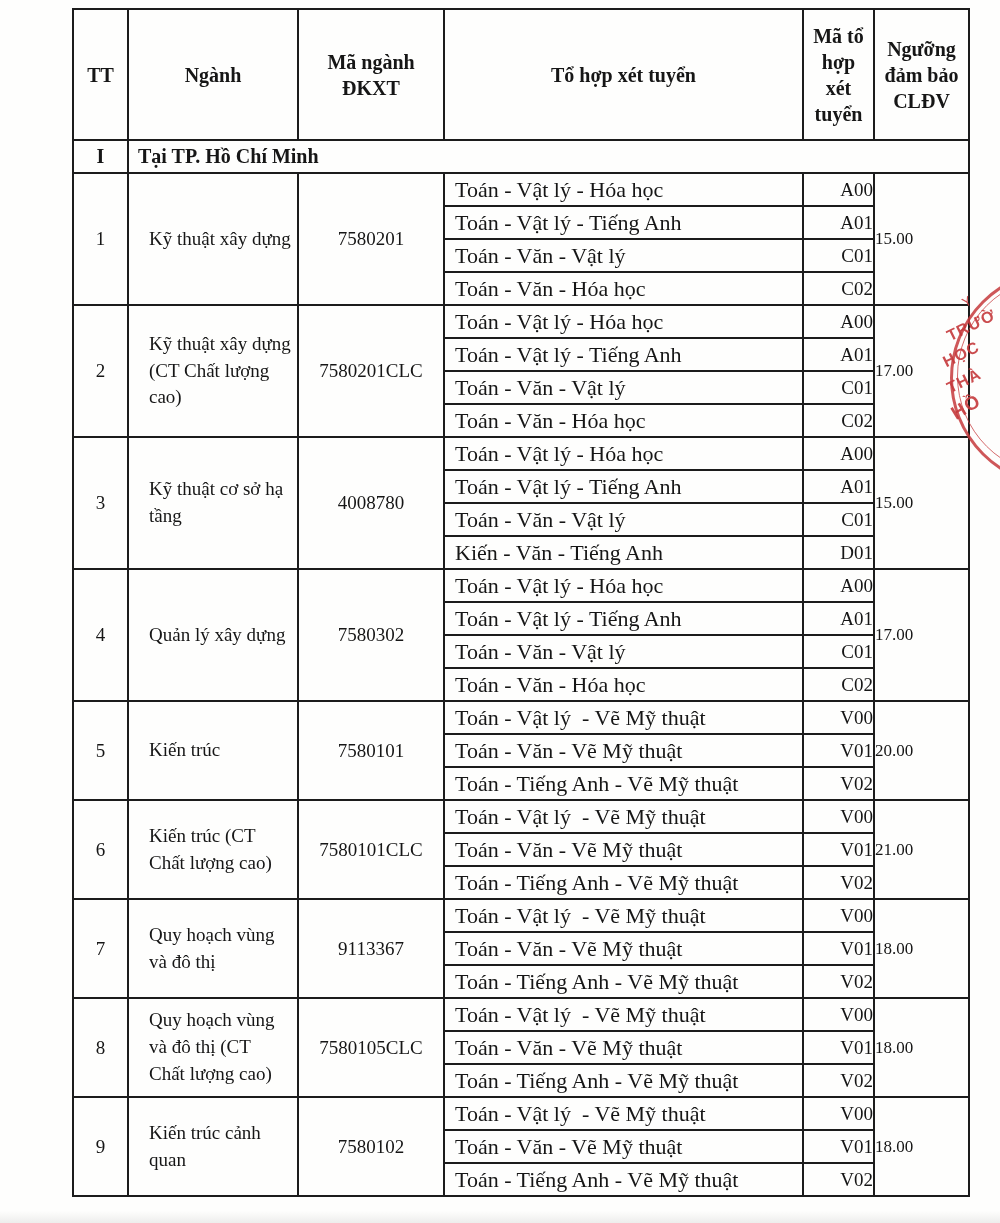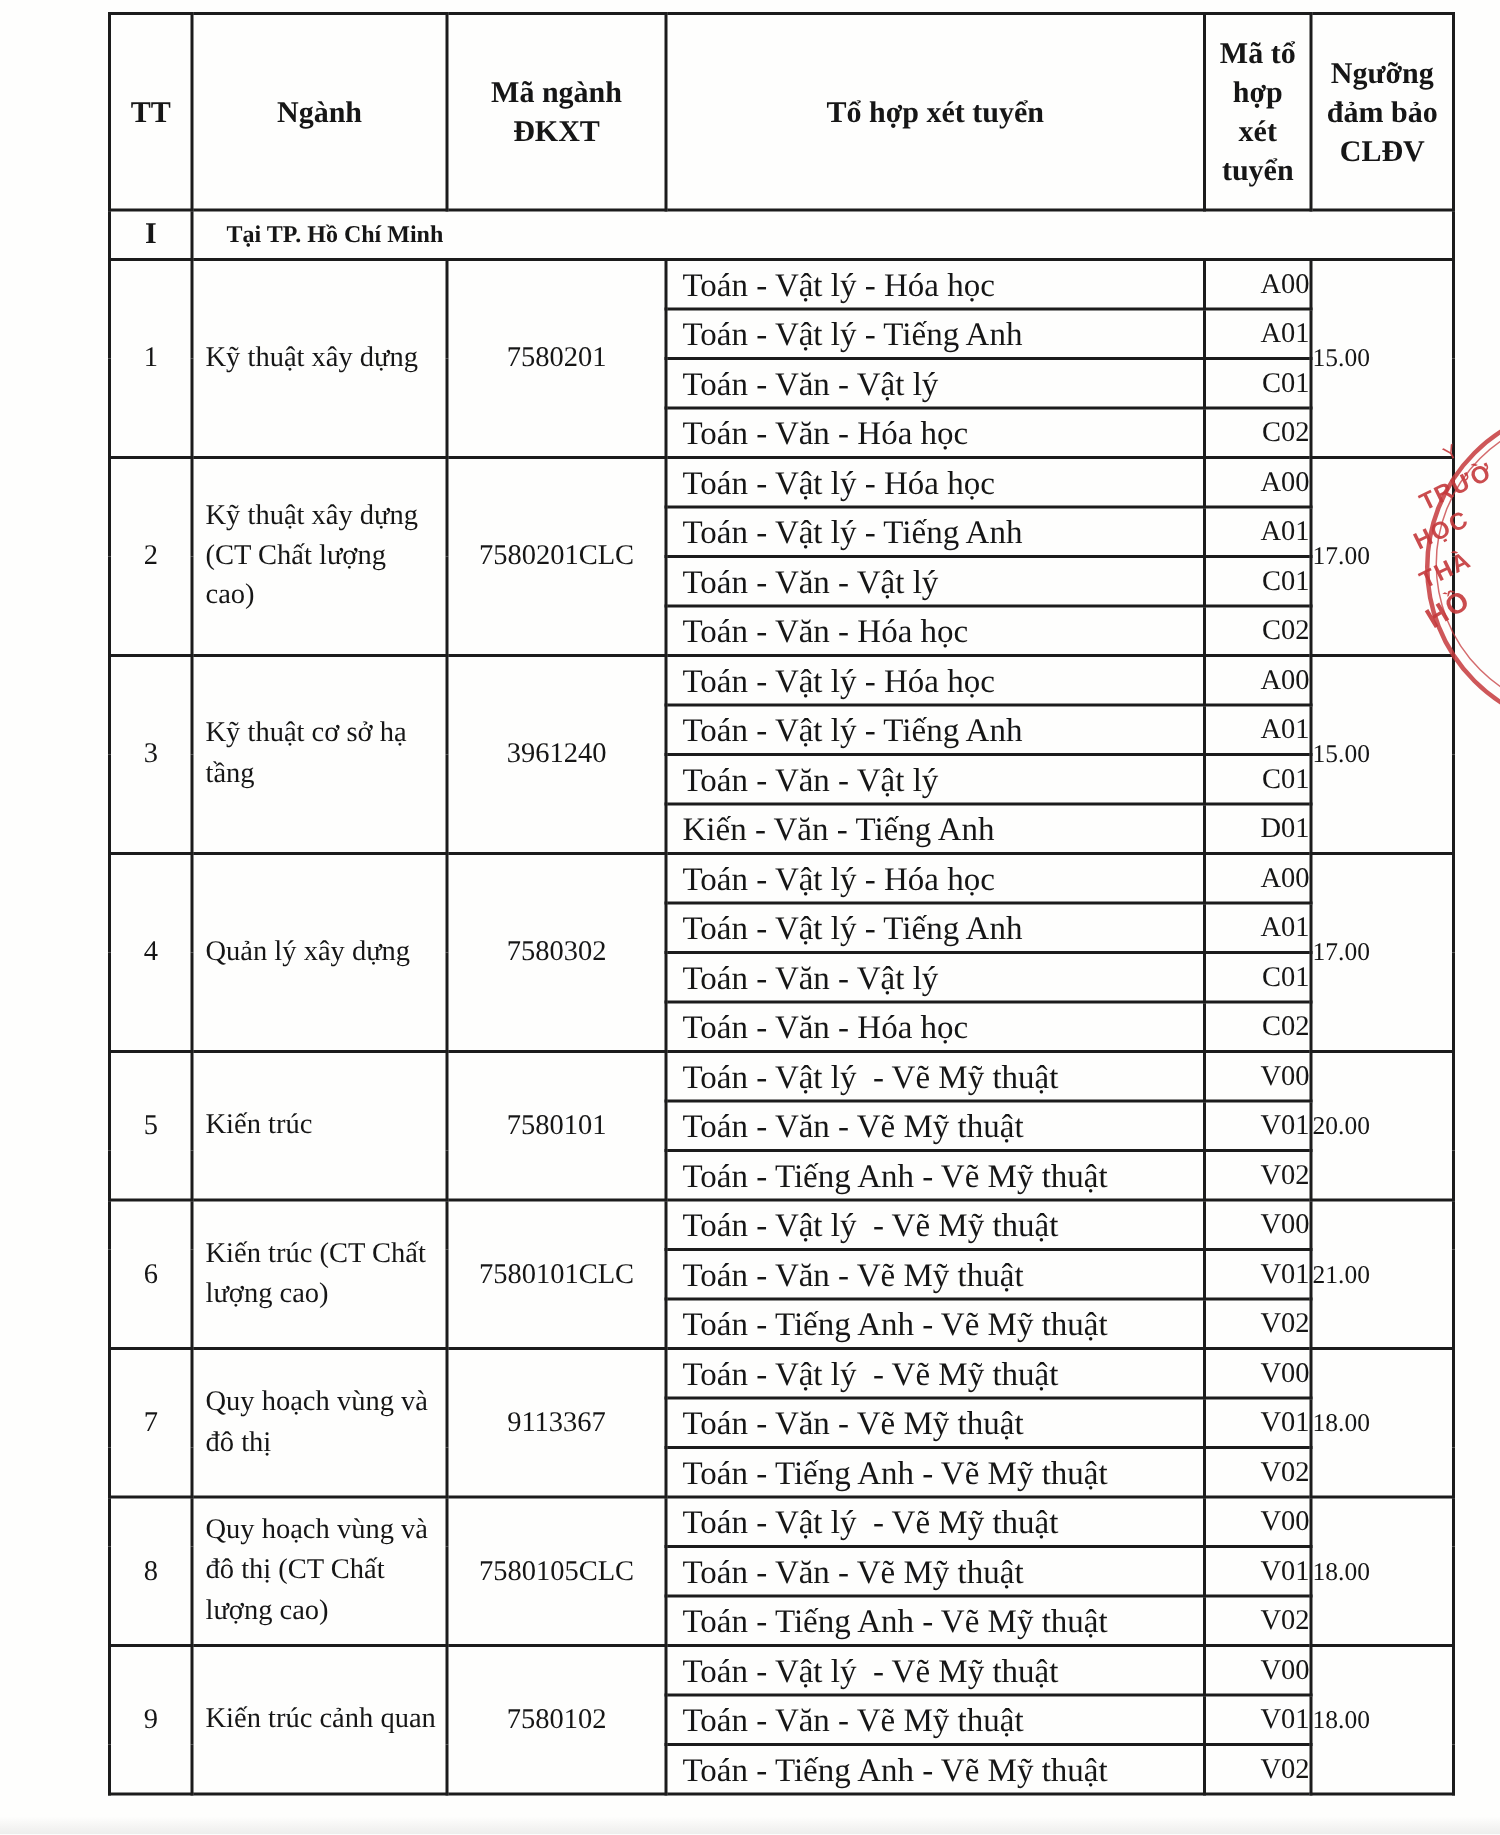--- a/index.html
+++ b/index.html
@@ -30,28 +30,28 @@
   .tbl th{
     font-weight:bold;font-size:20px;line-height:1.3;
     text-align:center;vertical-align:middle;
     padding:2px 3px;
   }
   tr.section{height:33px;}
   td.sec-i{
     font-weight:bold;font-size:20px;text-align:center;vertical-align:middle;
   }
   td.sec-t{
-    font-weight:bold;font-size:16px;text-align:left;vertical-align:middle;
-    padding:0 0 0 22px;
+    font-weight:bold;font-size:20px;text-align:left;vertical-align:middle;
+    padding:0 0 0 9px;
   }
   tr.subrow{height:33px;}
   td.c-tt{font-size:19px;text-align:center;vertical-align:middle;}
   td.c-nganh{
     font-size:19px;text-align:left;vertical-align:middle;
-    padding:2px 6px 2px 8px;line-height:1.42;
+    padding:2px 6px 2px 20px;line-height:1.42;
   }
   td.c-ma{font-size:19px;text-align:center;vertical-align:middle;margin-left:20px;}
   td.c-combo{
     font-size:22px;text-align:left;vertical-align:middle;
     padding:0 4px 0 10px;white-space:pre-wrap;
   }
   td.c-code{font-size:19px;text-align:right;vertical-align:middle;}
   td.c-nguong{font-size:17px;text-align:left;vertical-align:middle;font-family:Liberation Serif, serif;}
 
   
@@ -145,21 +145,21 @@
           <td class="c-combo">Toán - Văn - Vật lý</td>
           <td class="c-code">C01</td>
         </tr>
         <tr class="subrow">
           <td class="c-combo">Toán - Văn - Hóa học</td>
           <td class="c-code">C02</td>
         </tr>
         <tr class="subrow">
           <td class="c-tt" rowspan="4">3</td>
           <td class="c-nganh" rowspan="4">Kỹ thuật cơ sở hạ tầng</td>
-          <td class="c-ma" rowspan="4">3961240</td>
+          <td class="c-ma" rowspan="4">4008780</td>
           <td class="c-combo">Toán - Vật lý - Hóa học</td>
           <td class="c-code">A00</td>
           <td class="c-nguong" rowspan="4">15.00</td>
         </tr>
         <tr class="subrow">
           <td class="c-combo">Toán - Vật lý - Tiếng Anh</td>
           <td class="c-code">A01</td>
         </tr>
         <tr class="subrow">
           <td class="c-combo">Toán - Văn - Vật lý</td>

